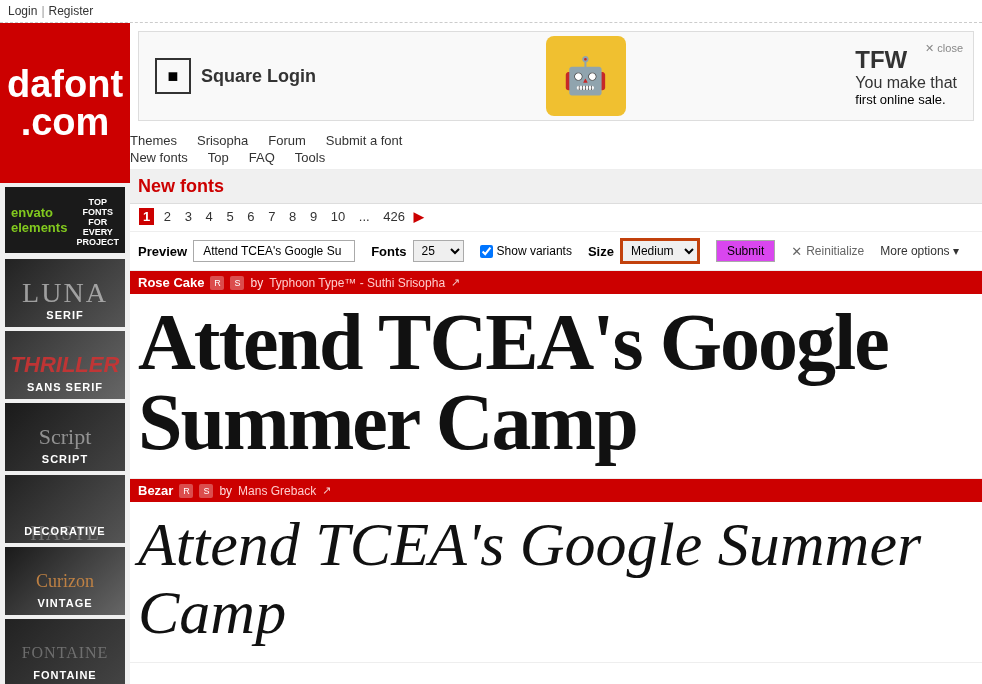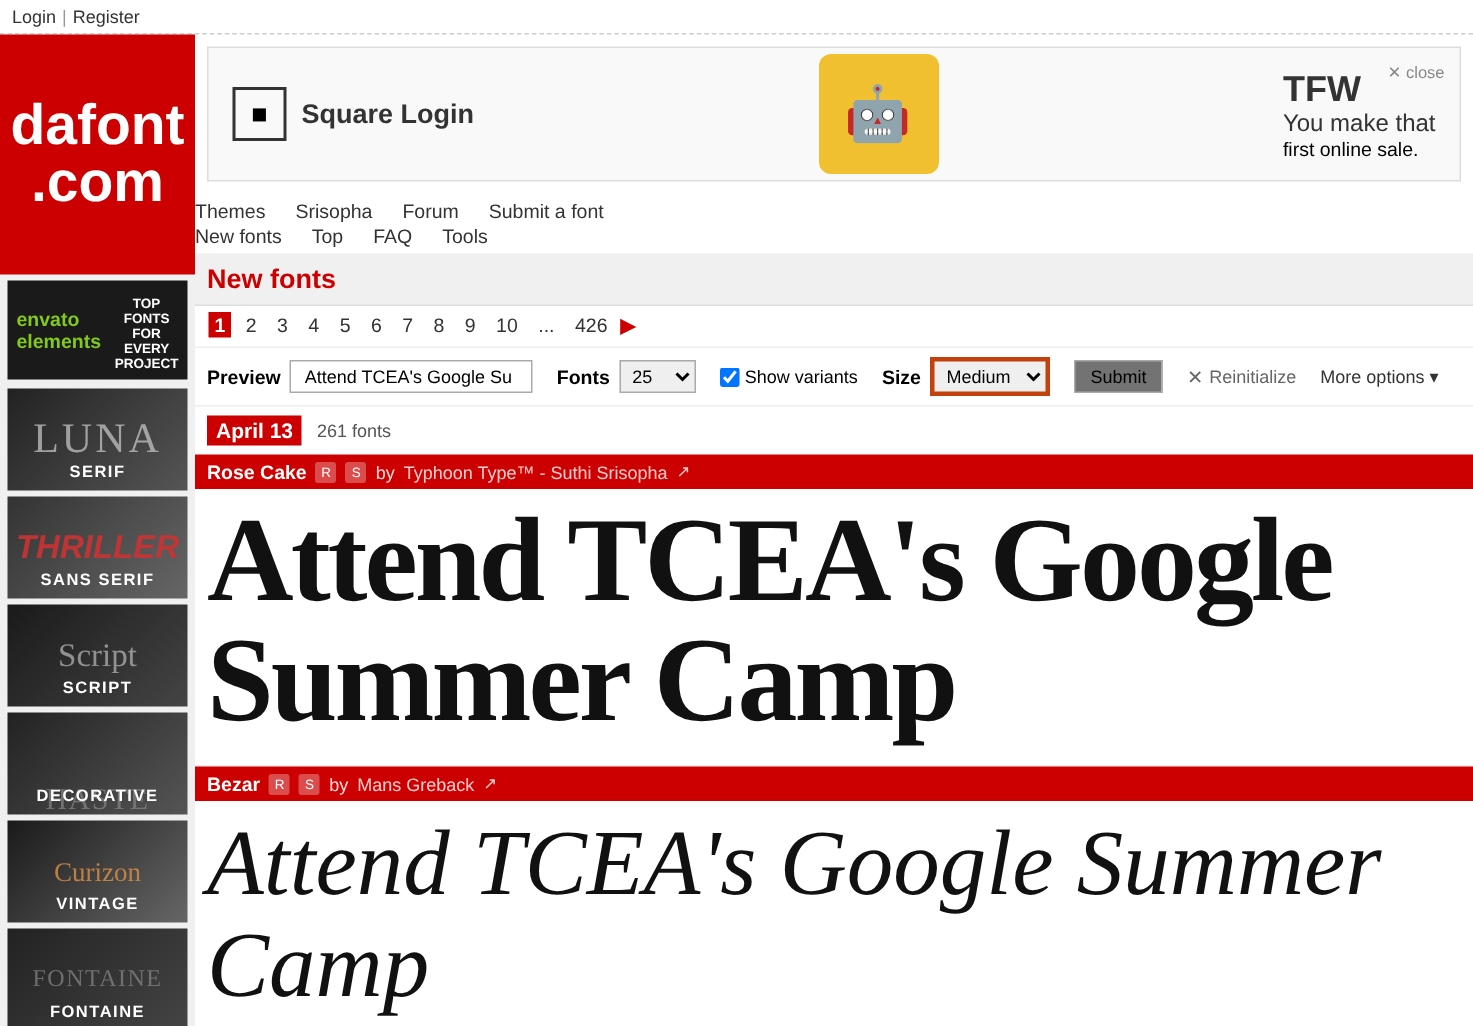--- a/index.html
+++ b/index.html
@@ -196,21 +196,21 @@
       padding: 2px 4px;
       font-size: 12px;
     }
     .size-select {
       border: 3px solid #c2410c;
       padding: 2px 4px;
       font-size: 12px;
       width: 80px;
     }
     .submit-btn {
-      background: #737373;
+      background: #d946ef;
       border: 1px solid #aaa;
       padding: 3px 10px;
       cursor: pointer;
       font-size: 12px;
     }
     .reinitialize-link { color: #666; font-size: 12px; cursor: pointer; }
     .x-mark { color: #666; }
     .more-options { color: #333; font-size: 12px; cursor: pointer; }
     .show-variants-cb { display: flex; align-items: center; gap: 4px; font-size: 12px; }
 
@@ -429,24 +429,20 @@
       <button class="submit-btn">Submit</button>
       <div style="display:flex;align-items:center;gap:4px;">
         <span class="x-mark">✕</span>
         <a class="reinitialize-link">Reinitialize</a>
       </div>
       <a class="more-options">More options ▾</a>
     </div>
 
     <div id="fonts-area">
 
-      <div class="date-header">
-        <span class="date-badge">April 13</span>
-        <span class="fonts-count">261 fonts</span>
-      </div>
 
       <div class="font-header-bar">
         <a class="font-name-link">Rose Cake</a>
         <span class="font-icon-small">R</span>
         <span class="font-icon-small">S</span>
         <span class="font-meta">by</span>
         <a class="font-meta" style="color:#ffcccc;text-decoration:none;cursor:pointer;">Typhoon Type™ - Suthi Srisopha</a>
         <span class="ext-link-icon">↗</span>
       </div>
       <div class="font-preview-area">

